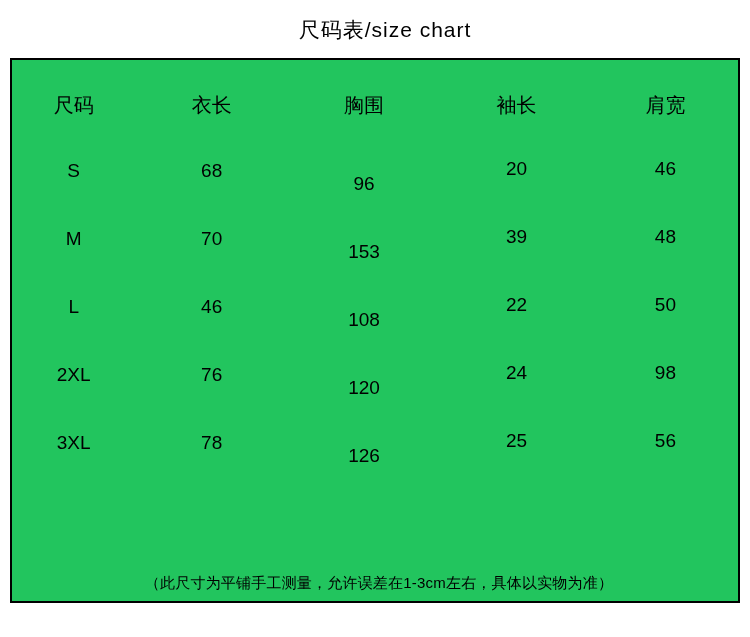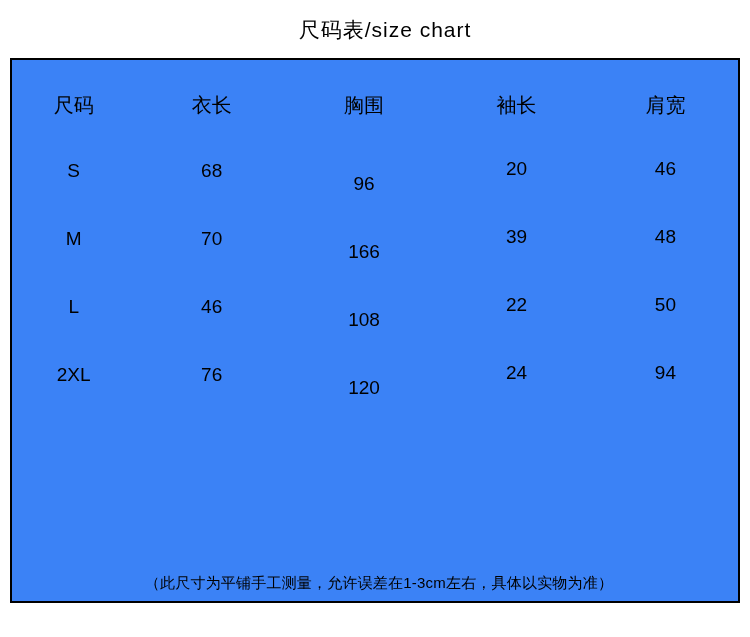--- a/index.html
+++ b/index.html
@@ -32,21 +32,21 @@
     margin-left: 20px;
   }
   .table-frame {
     position: absolute;
     left: 10px;
     top: 58px;
     width: 730px;
     height: 545px;
     border: 2px solid #000;
     box-sizing: border-box;
-    background: #3b82f6;
+    background: #22c55e;
   }
   table.size-table {
     width: 100%;
     border-collapse: collapse;
     table-layout: fixed;
   }
   table.size-table th,
   table.size-table td {
     border: none;
     text-align: center;
@@ -115,37 +115,44 @@
         <tr>
           <td>S</td>
           <td>68</td>
           <td class="cell-off-down">96</td>
           <td class="cell-off-up">20</td>
           <td class="cell-off-up">46</td>
         </tr>
         <tr>
           <td>M</td>
           <td>70</td>
-          <td class="cell-off-down">166</td>
+          <td class="cell-off-down">153</td>
           <td class="cell-off-up">39</td>
           <td class="cell-off-up">48</td>
         </tr>
         <tr>
           <td>L</td>
           <td>46</td>
           <td class="cell-off-down">108</td>
           <td class="cell-off-up">22</td>
           <td class="cell-off-up">50</td>
         </tr>
         <tr>
           <td>2XL</td>
           <td>76</td>
           <td class="cell-off-down">120</td>
           <td class="cell-off-up">24</td>
-          <td class="cell-off-up">94</td>
+          <td class="cell-off-up">98</td>
+        </tr>
+        <tr>
+          <td>3XL</td>
+          <td>78</td>
+          <td class="cell-off-down">126</td>
+          <td class="cell-off-up">25</td>
+          <td class="cell-off-up">56</td>
         </tr>
       </tbody>
     </table>
 
     <div class="note">（此尺寸为平铺手工测量，允许误差在1-3cm左右，具体以实物为准）</div>
   </div>
 
 </div>
 
 </body></html>

